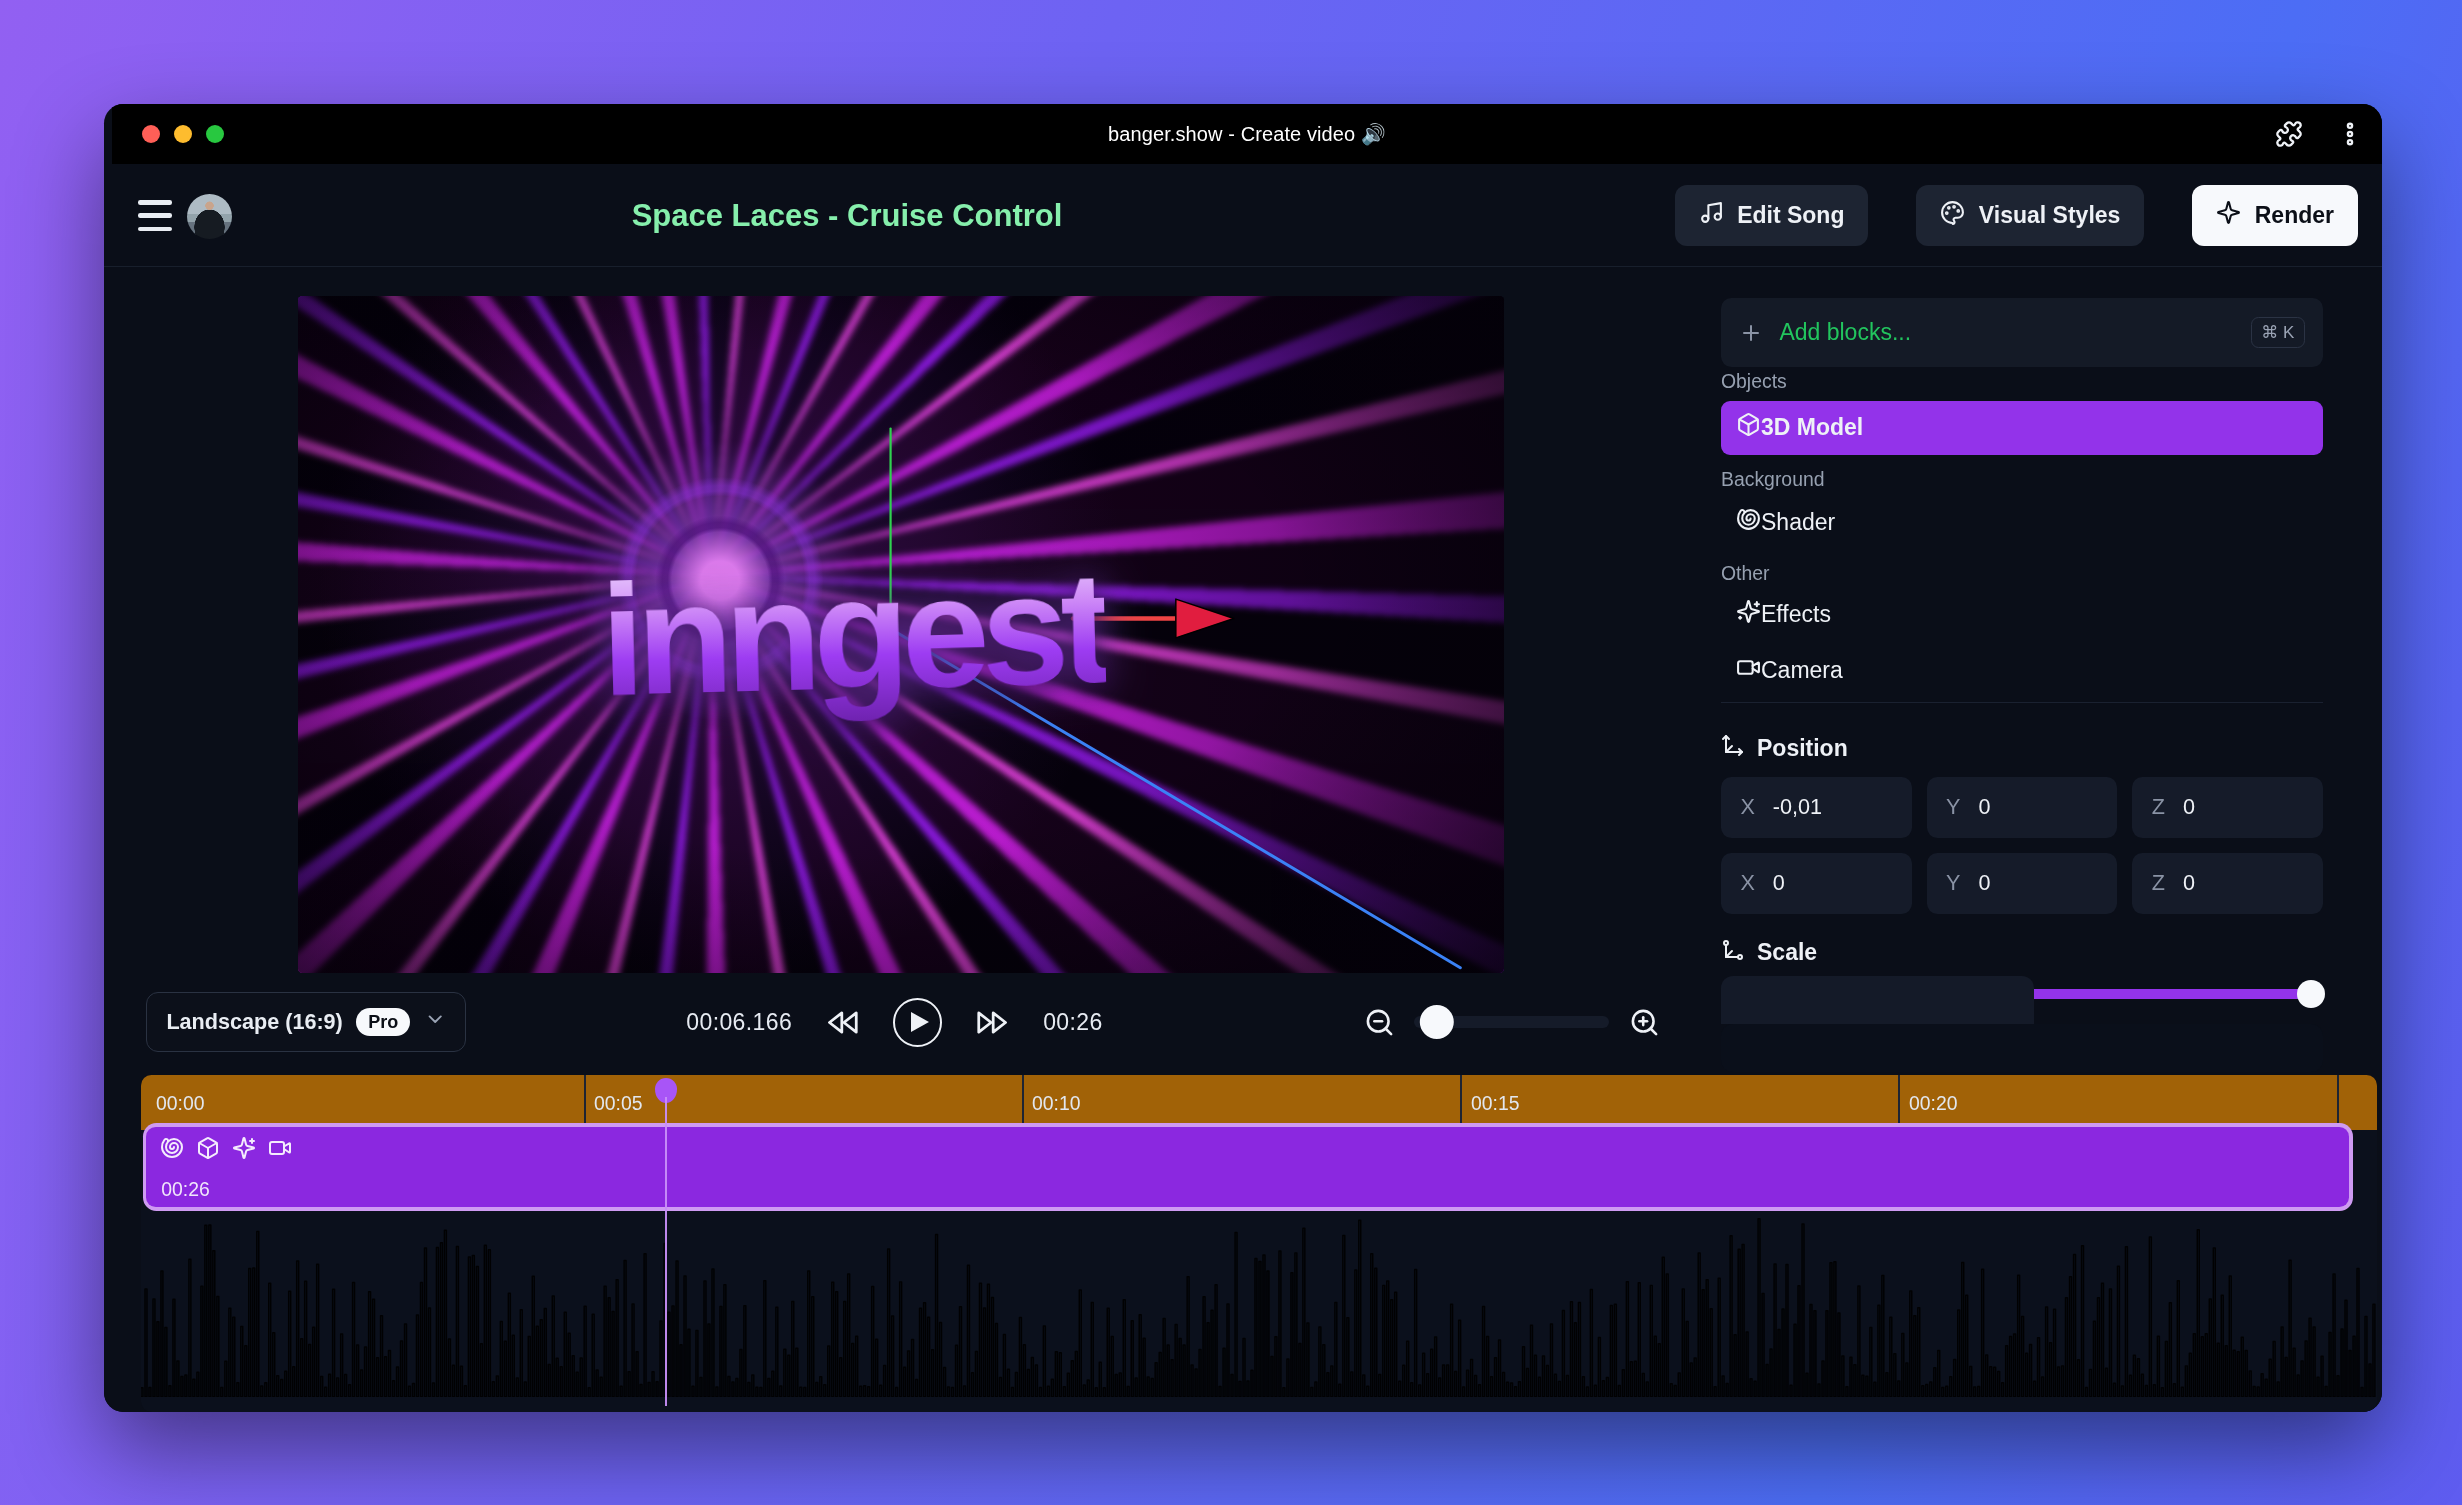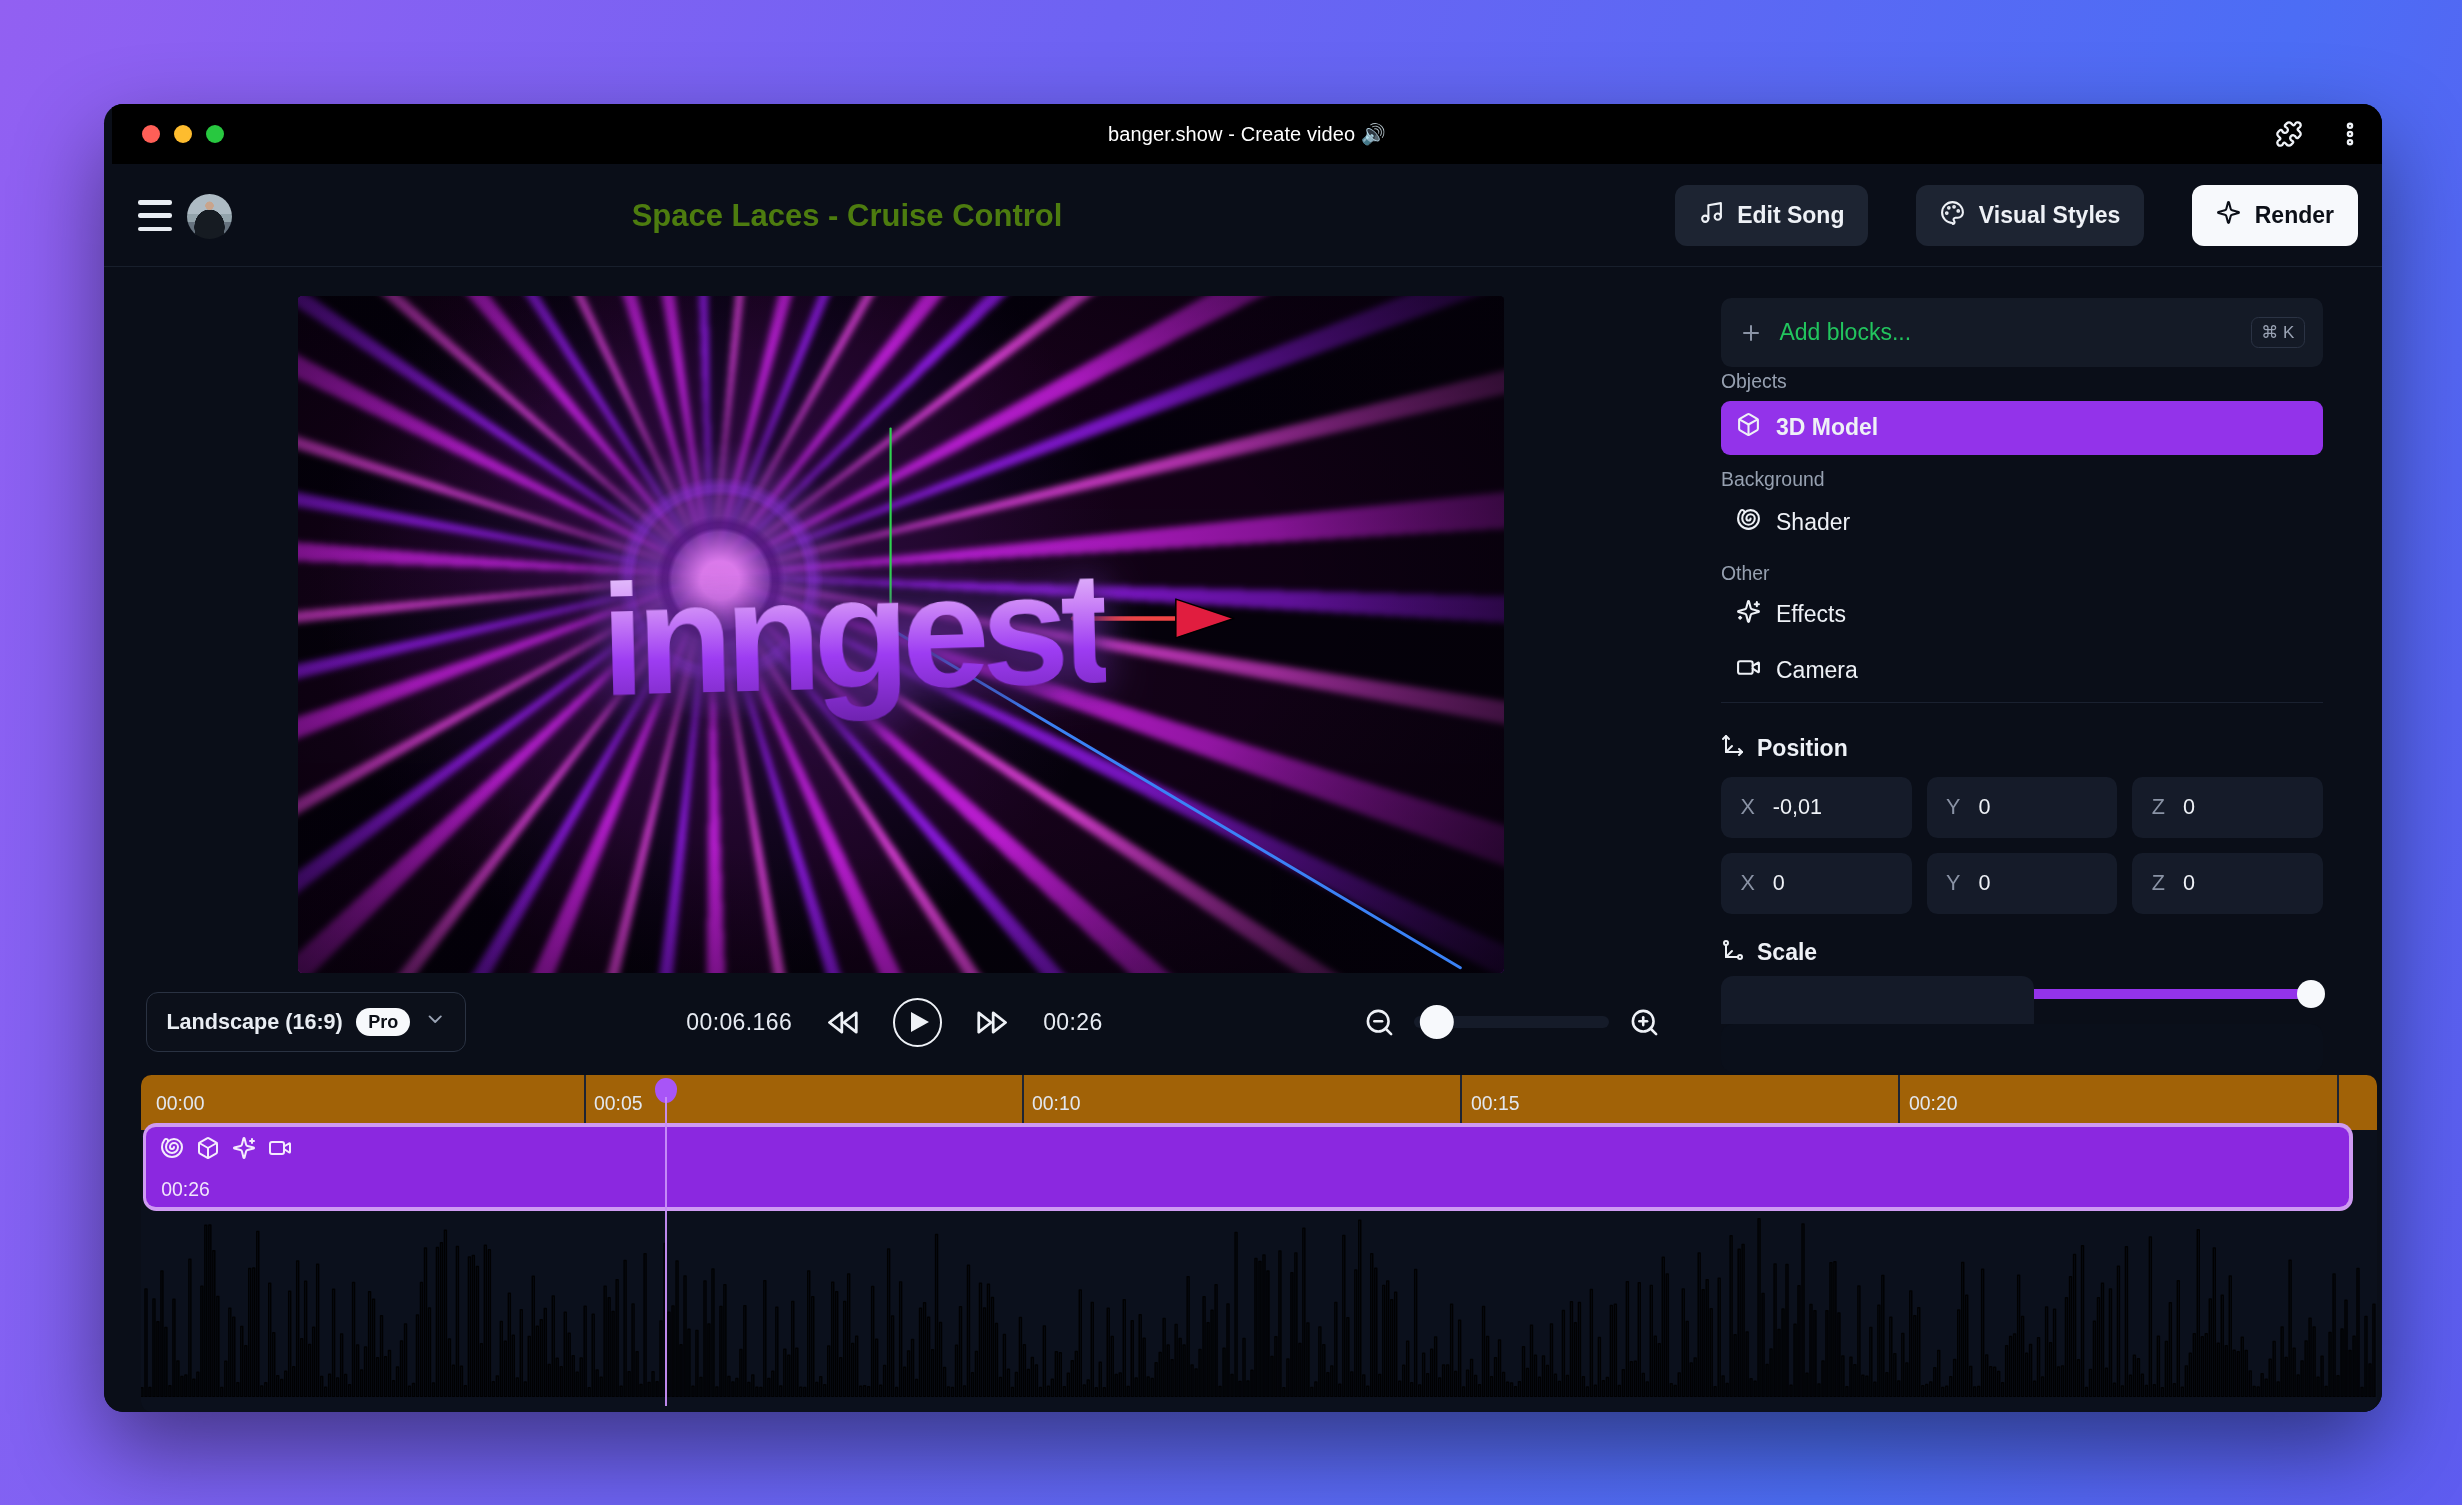--- a/index.html
+++ b/index.html
@@ -23,21 +23,21 @@
 
   .app-header { position:absolute; left:0; top:0; right:0; height:103px; border-bottom:1.5px solid #181f2c; }
   .hamburger { position:absolute; left:34px; top:36px; width:34px; height:31px; display:flex; flex-direction:column; justify-content:space-between; cursor:pointer; }
   .hamburger i { display:block; height:4.5px; border-radius:2.2px; background:#e9edf3; }
   .avatar { position:absolute; left:83px; top:30px; width:45px; height:45px; border-radius:50%; overflow:hidden;
             background:
               radial-gradient(circle at 50% 26%, #c9a48c 0 10%, rgba(0,0,0,0) 11%),
               radial-gradient(ellipse 34% 40% at 50% 74%, #161b22 0 98%, rgba(0,0,0,0) 100%),
               linear-gradient(180deg,#aebbc4 0 44%,#93a3ab 44% 62%,#66727e 62%); }
   .project-title { position:absolute; left:743px; top:0; height:103px; transform:translateX(-50%); display:flex; align-items:center;
-                   color:#4d7c0f; font-size:31px; font-weight:700; white-space:nowrap; }
+                   color:#86efac; font-size:31px; font-weight:700; white-space:nowrap; }
   .header-actions { position:absolute; right:24px; top:21px; height:61px; display:flex; gap:48px; }
   .btn { height:61px; display:flex; align-items:center; gap:13.4px; padding:0 24px; border-radius:12px; background:#1d2432;
          color:#eef1f6; font-size:23px; font-weight:600; cursor:pointer; white-space:nowrap; }
   .btn.primary { background:#f7f9fc; color:#0b0f17; }
 
   
   .preview { position:absolute; left:194px; top:132px; width:1206px; height:677px; border-radius:4.5px; overflow:hidden; background:#0b0312; }
   .pv-streaks { position:absolute; inset:-30px;
       background:repeating-conic-gradient(from -10deg at 35% 42%,
         #c026d3 0deg 2.6deg, #120216 2.6deg 7.5deg, #8b1fd9 7.5deg 9.4deg, #05010a 9.4deg 15deg,
@@ -73,21 +73,21 @@
   .zoom-thumb { position:absolute; left:8%; top:50%; transform:translate(-30%,-50%); width:34px; height:34px; border-radius:50%; background:#f7f9fc; }
 
   
   .sidebar { position:absolute; left:1617px; top:134px; width:602px; z-index:1; }
   .add-blocks { height:69px; background:#141a26; border-radius:10.4px; display:flex; align-items:center; gap:16.4px; padding:0 18px; cursor:pointer; }
   .add-blocks .lbl { color:#22c55e; font-size:23px; flex:1; }
   .add-blocks .plus { color:#8a93a5; display:flex; }
   .kbd { border:1.5px solid #2b3344; border-radius:7.5px; padding:3.7px 9.7px; font-size:17px; color:#9aa3b4; }
   .sec-label { margin-top:3px; color:#96a0b0; font-size:19.4px; }
   .sec-label.bg { margin-top:13.4px; } .sec-label.other { margin-top:18px; }
-  .side-row { margin-top:10.4px; height:43px; display:flex; align-items:center; gap:15px; padding:0 15px; border-radius:9px;
+  .side-row { margin-top:10.4px; height:43px; display:flex; align-items:center; padding:0 15px; border-radius:9px;
               color:#eef1f6; font-size:23px; cursor:pointer; }
   .side-row.selected { margin-top:7.5px; height:54px; background:#9333ea; font-weight:700; }
   .side-row.cam { margin-top:13.4px; } .side-row.fx { margin-top:7.5px; }
   .side-divider { margin-top:9.7px; height:1.5px; background:#1a2130; }
   .xf-header { display:flex; align-items:center; gap:12px; color:#eef1f6; font-size:23px; font-weight:700; }
   .xf-header.pos { margin-top:30px; } .xf-header.rot { margin-top:22.4px; } .xf-header.scl { margin-top:24px; }
   .xf-inputs { margin-top:13.4px; display:flex; gap:15px; }
   .xf-inputs.rot { margin-top:15px; }
   .xf-box { flex:1; height:61px; background:#151b29; border-radius:10.4px; display:flex; align-items:center; gap:18px; padding:0 19.4px; cursor:text; }
   .xf-axis { color:#8a93a5; font-size:21.6px; }

